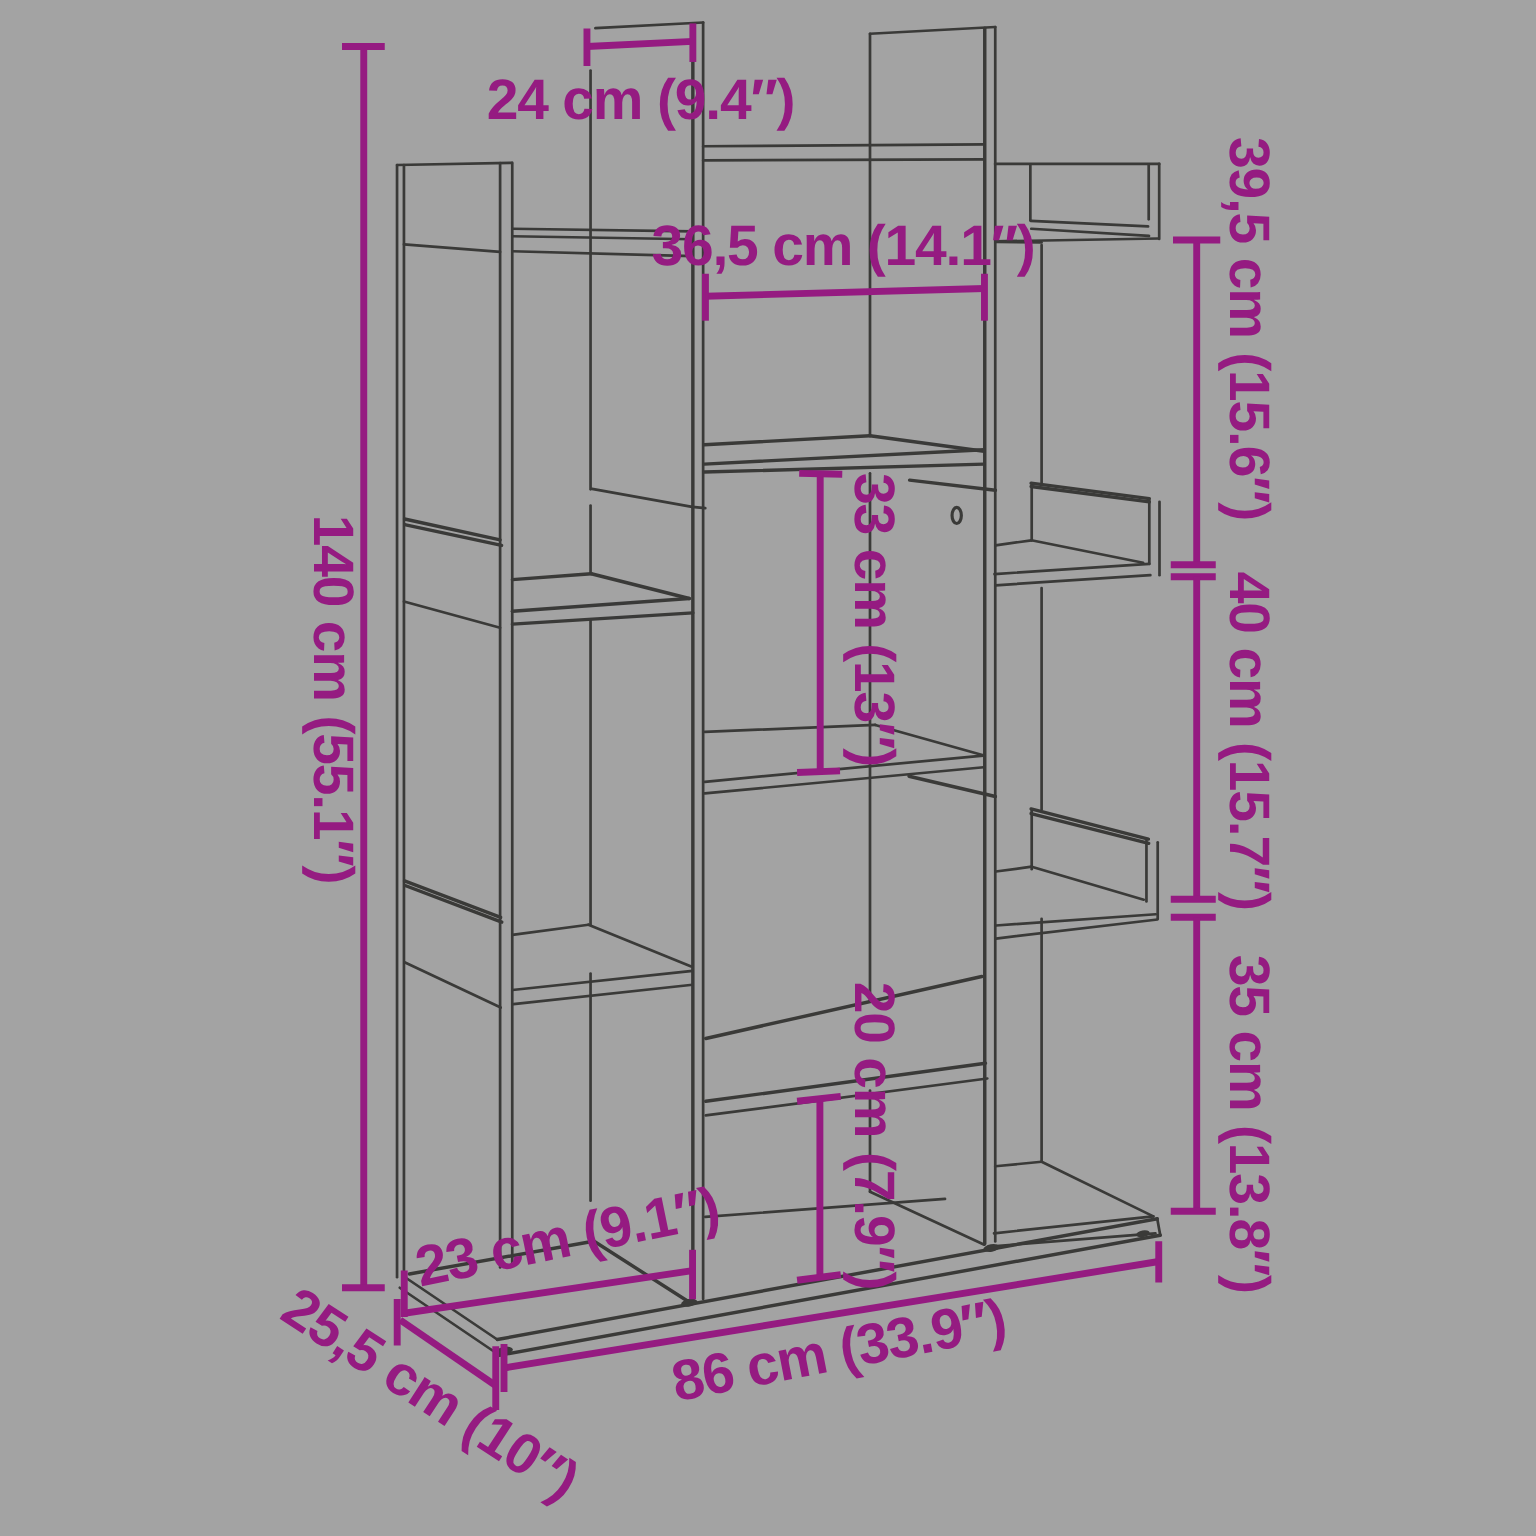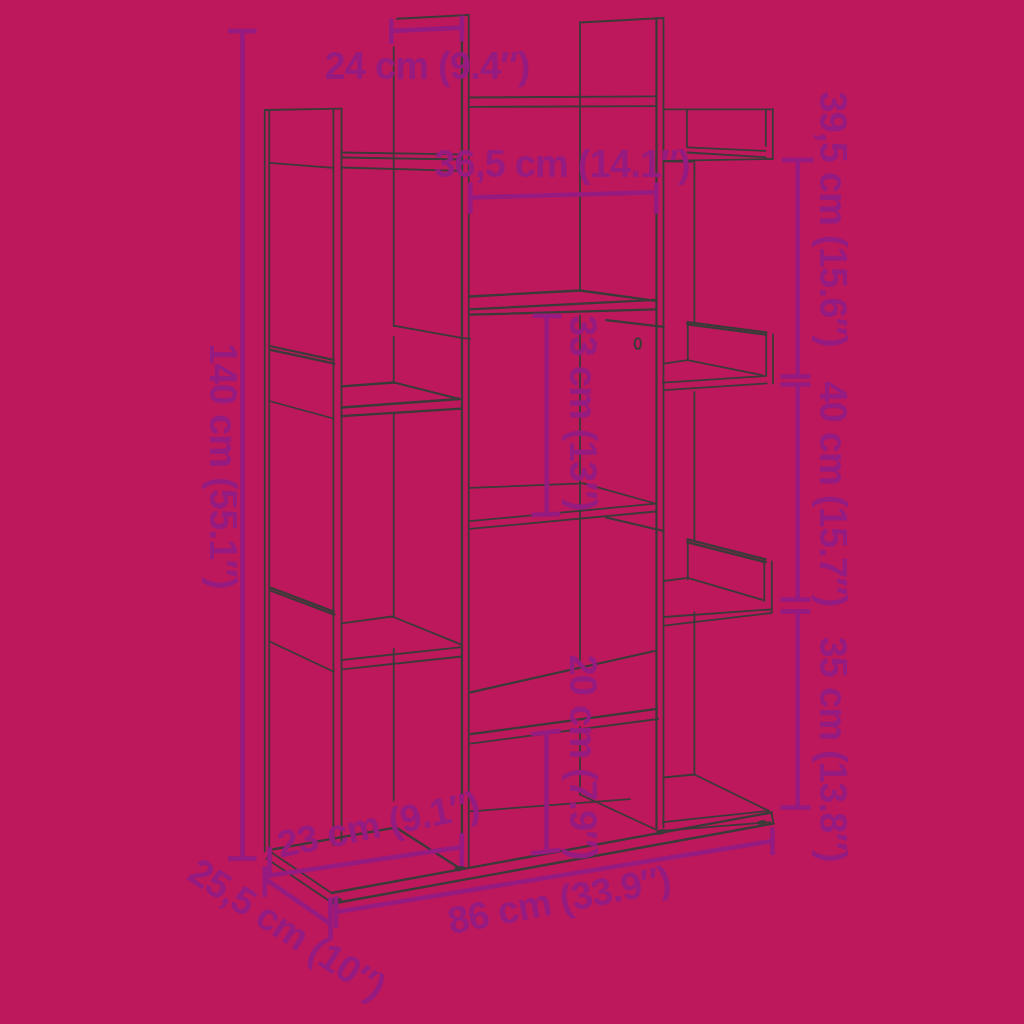--- a/index.html
+++ b/index.html
@@ -1,16 +1,16 @@
 <!DOCTYPE html>
 <html><head>
 <meta charset="utf-8">
 <style>
   html,body{margin:0;padding:0;background:#fff;}
-  #page{width:1024px;height:1024px;position:relative;overflow:hidden;background:#be185d;}
+  #page{width:1024px;height:1024px;position:relative;overflow:hidden;background:#a3a3a3;}
   svg{position:absolute;top:0;left:0;}
   text{font-family:"Liberation Sans",sans-serif;font-weight:bold;fill:#951b81;}
 </style>
 </head>
 <body>
 <div id="page">
 <svg width="1024" height="1024" viewBox="0 0 1024 1024">
 <g stroke="#3a3a38" stroke-width="1.8" fill="none" stroke-linecap="round">
 
 <path d="M264.7,110 L264.7,851.5"></path>

